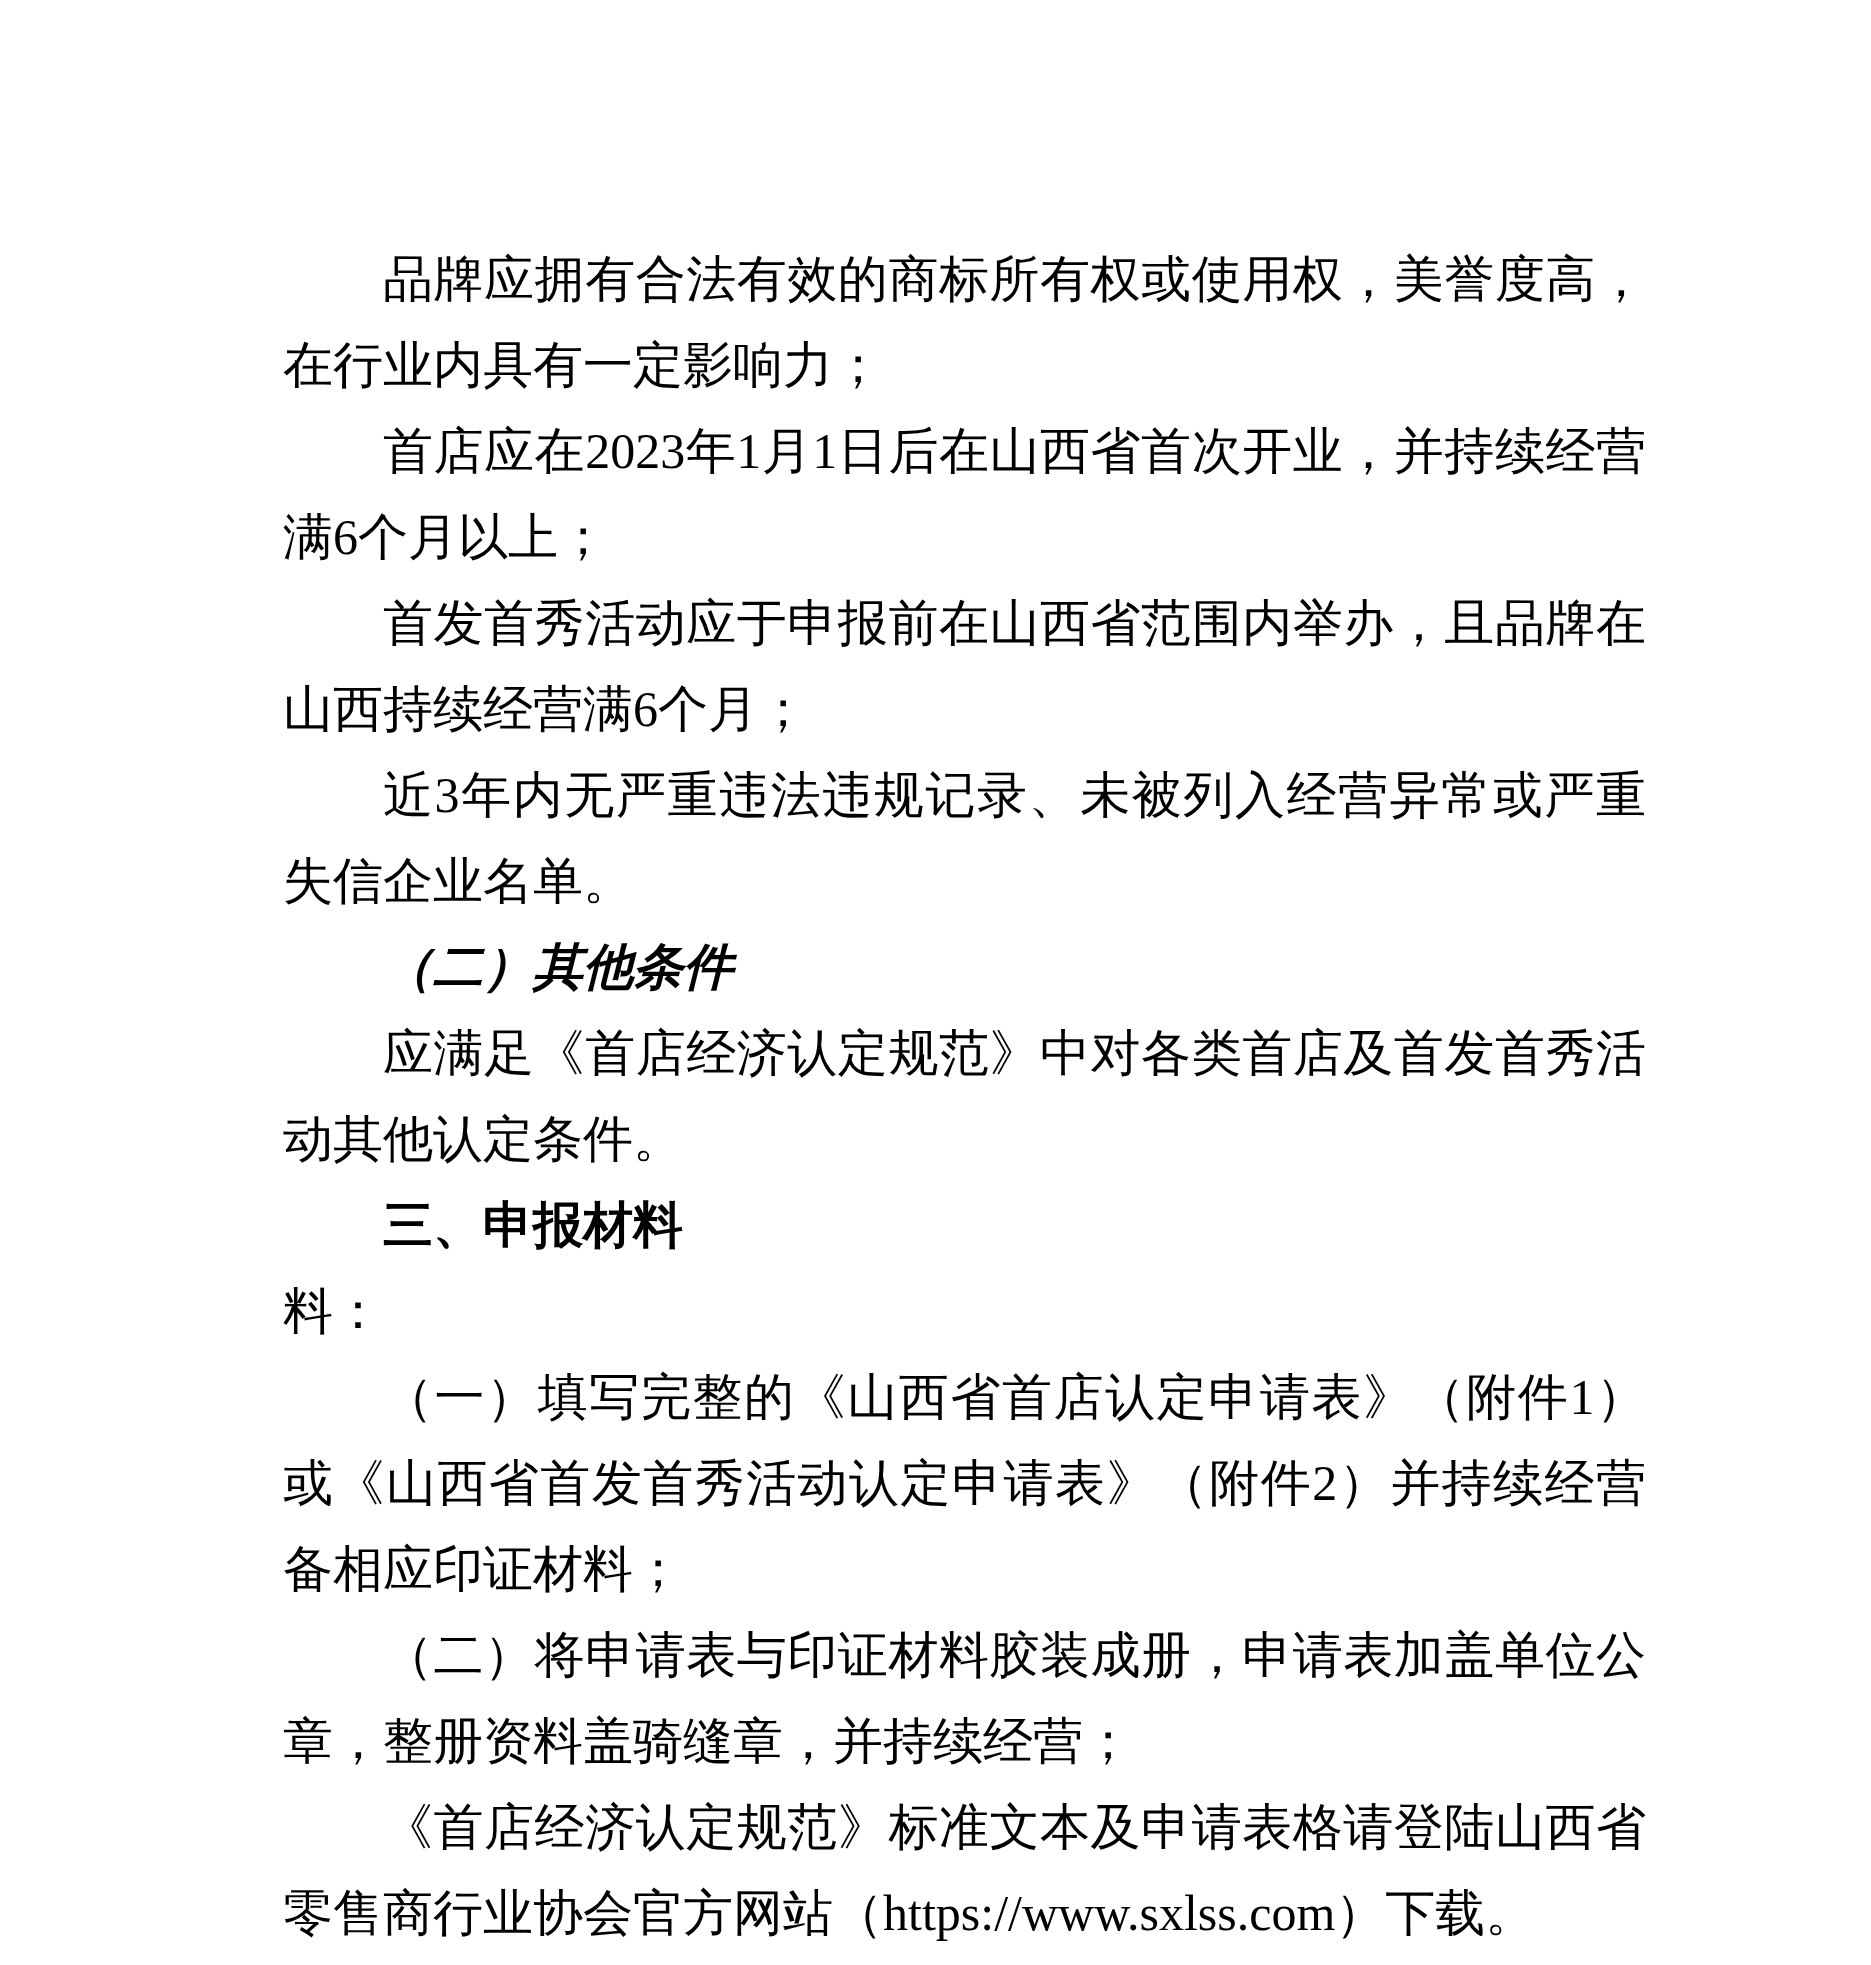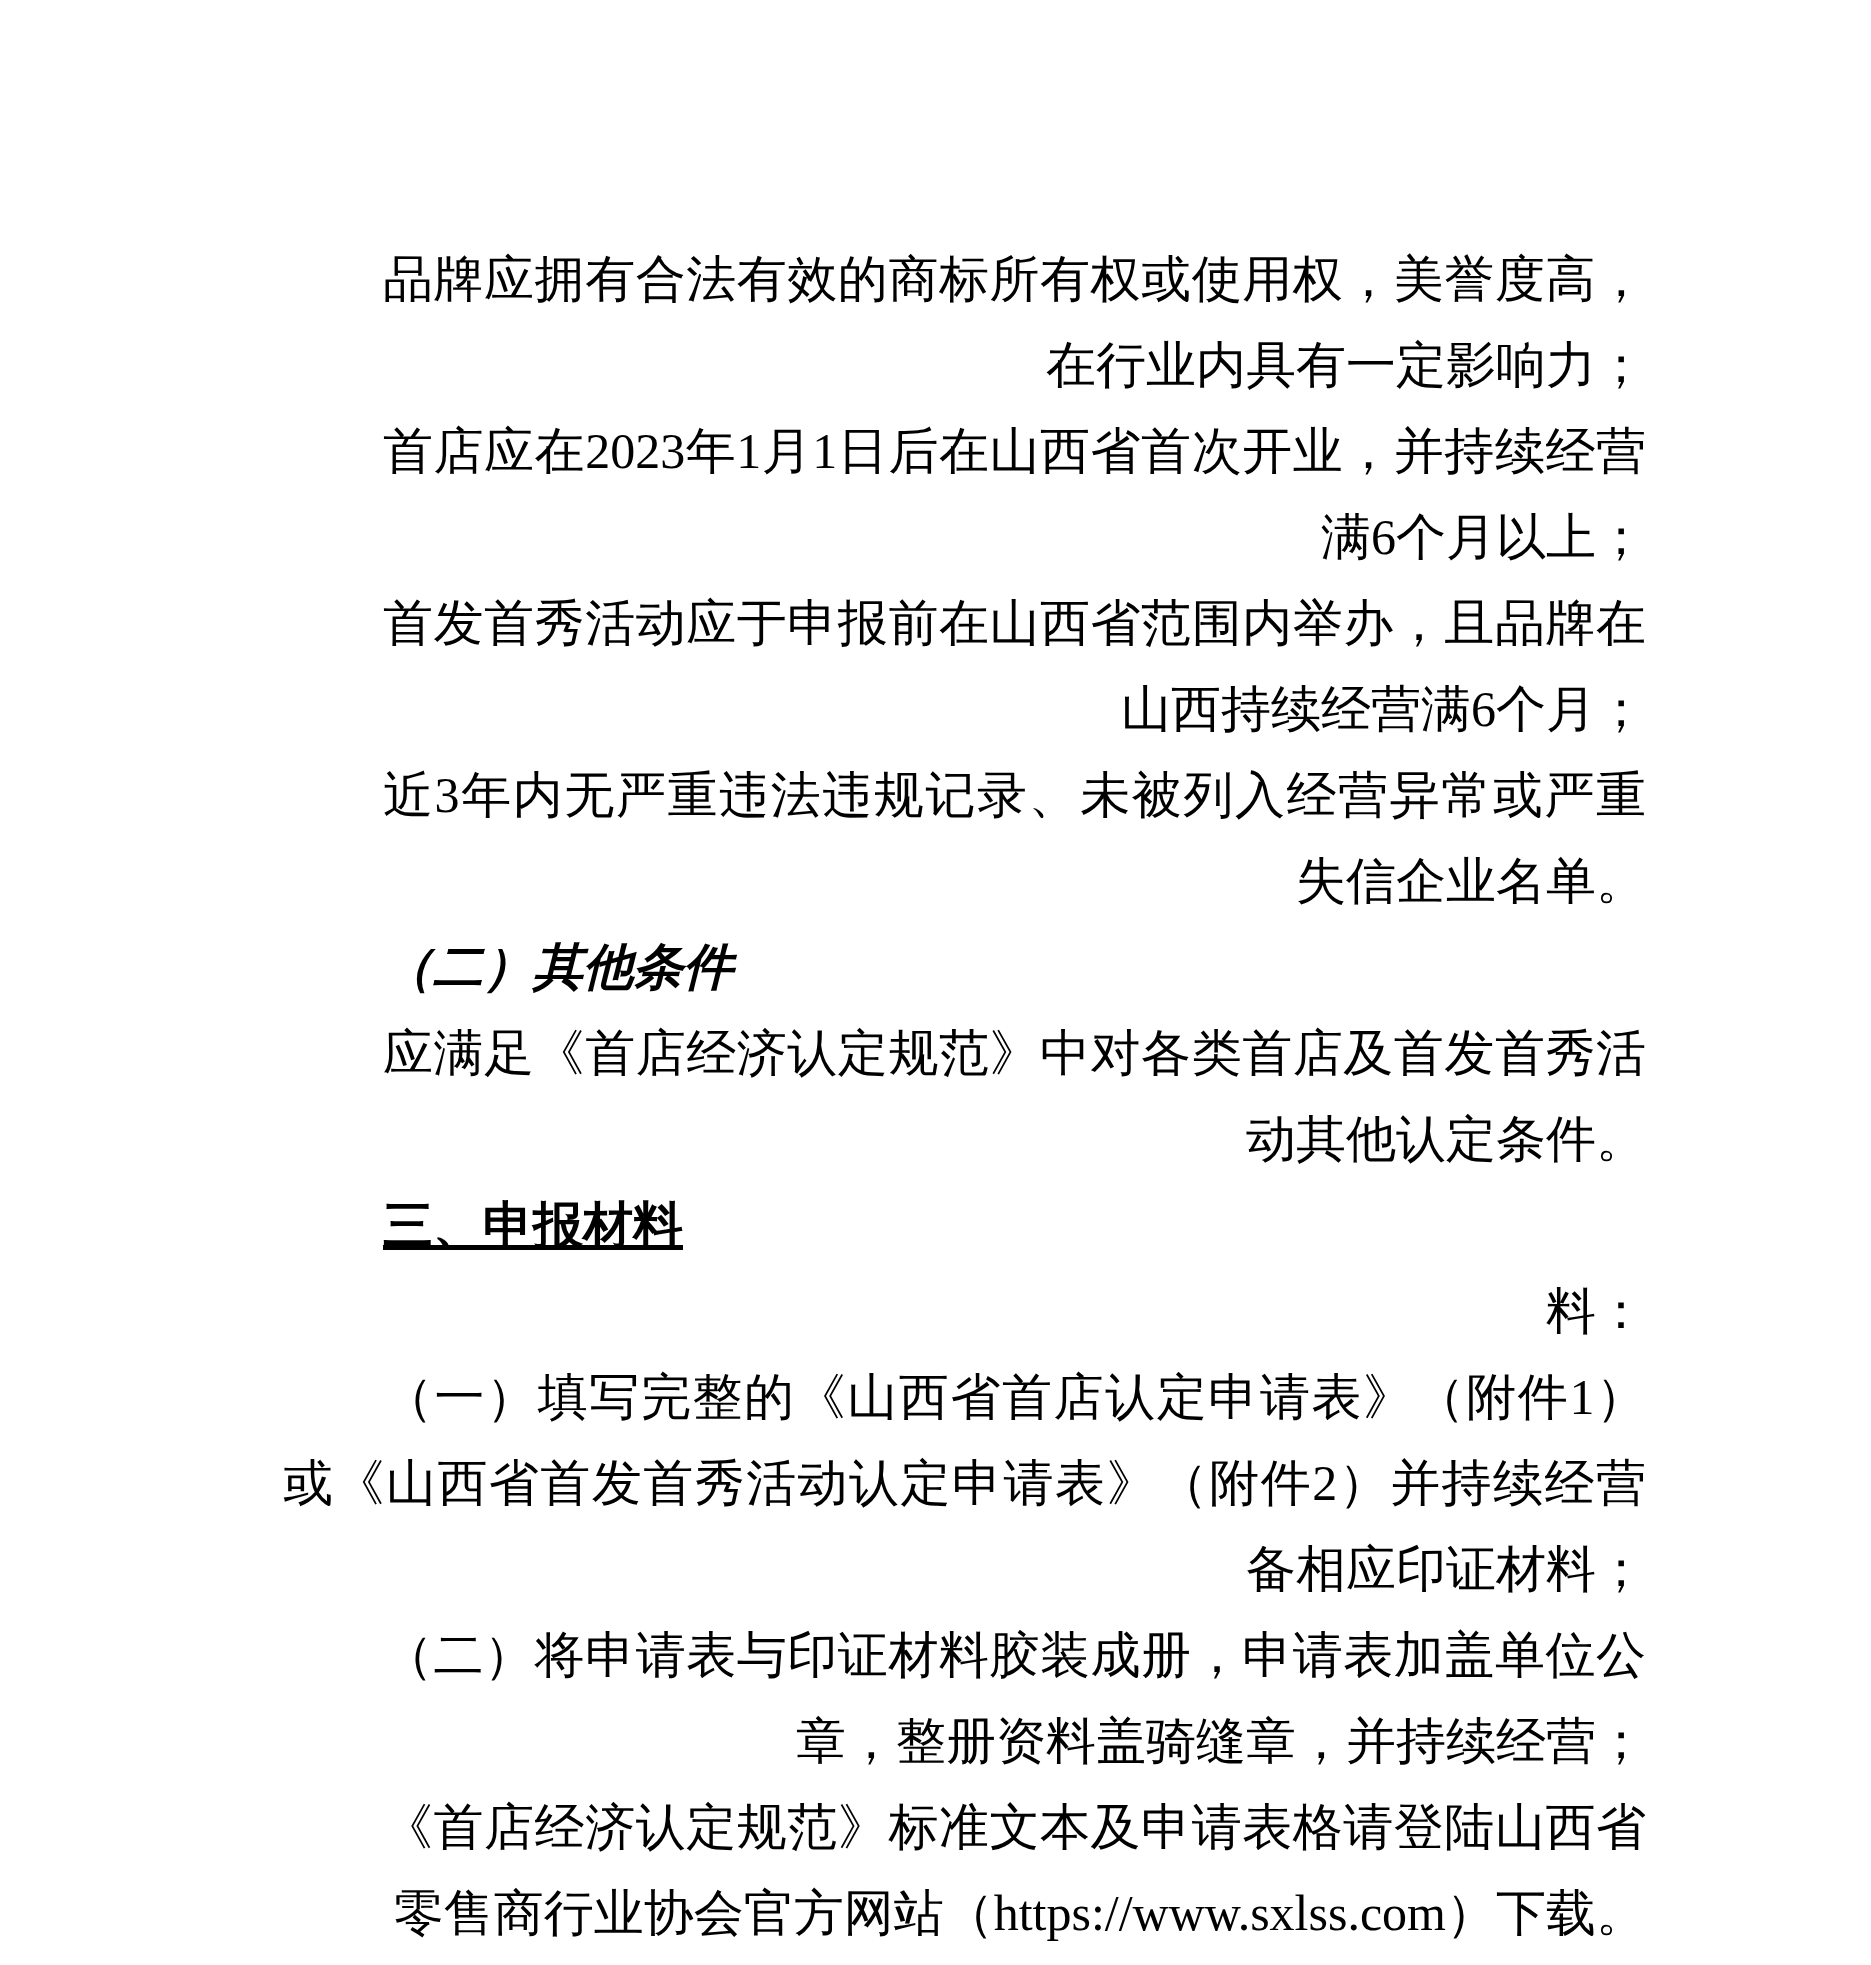--- a/index.html
+++ b/index.html
@@ -33,31 +33,29 @@
     text-indent: 2em;
   }
   .line.justify {
     text-align: justify;
     text-align-last: justify;
     text-justify: inter-character;
   }
   .line.body {
     font-family: "Liberation Serif", "DejaVu Serif", serif;
     font-weight: normal;
-    text-align: right;
   }
   .line.heading-kai {
     font-family: "Liberation Serif", "DejaVu Serif", serif;
     font-weight: bold;
     font-style: italic;
   }
   .line.heading-hei {
     font-family: "Liberation Sans", "DejaVu Sans", sans-serif;
     font-weight: bold;
-    text-decoration: underline;
   }
 </style>
 </head>
 <body>
 
 <div class="page">
   <div class="text-block">
       <div class="line body indent justify">品牌应拥有合法有效的商标所有权或使用权，美誉度高，</div>
       <div class="line body">在行业内具有一定影响力；</div>
       <div class="line body indent justify">首店应在2023年1月1日后在山西省首次开业，并持续经营</div>

